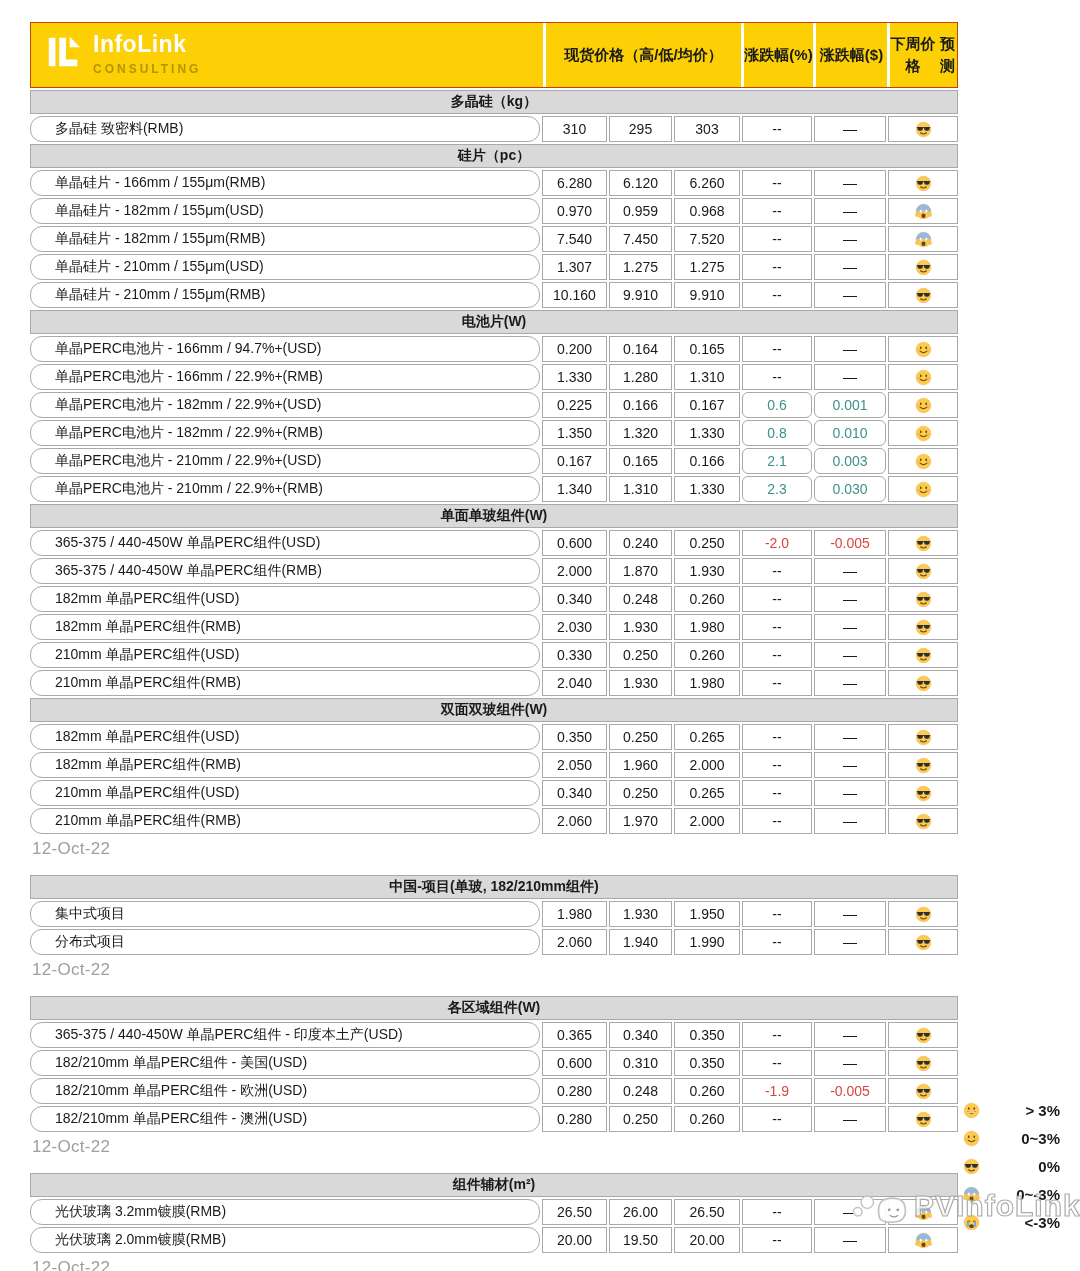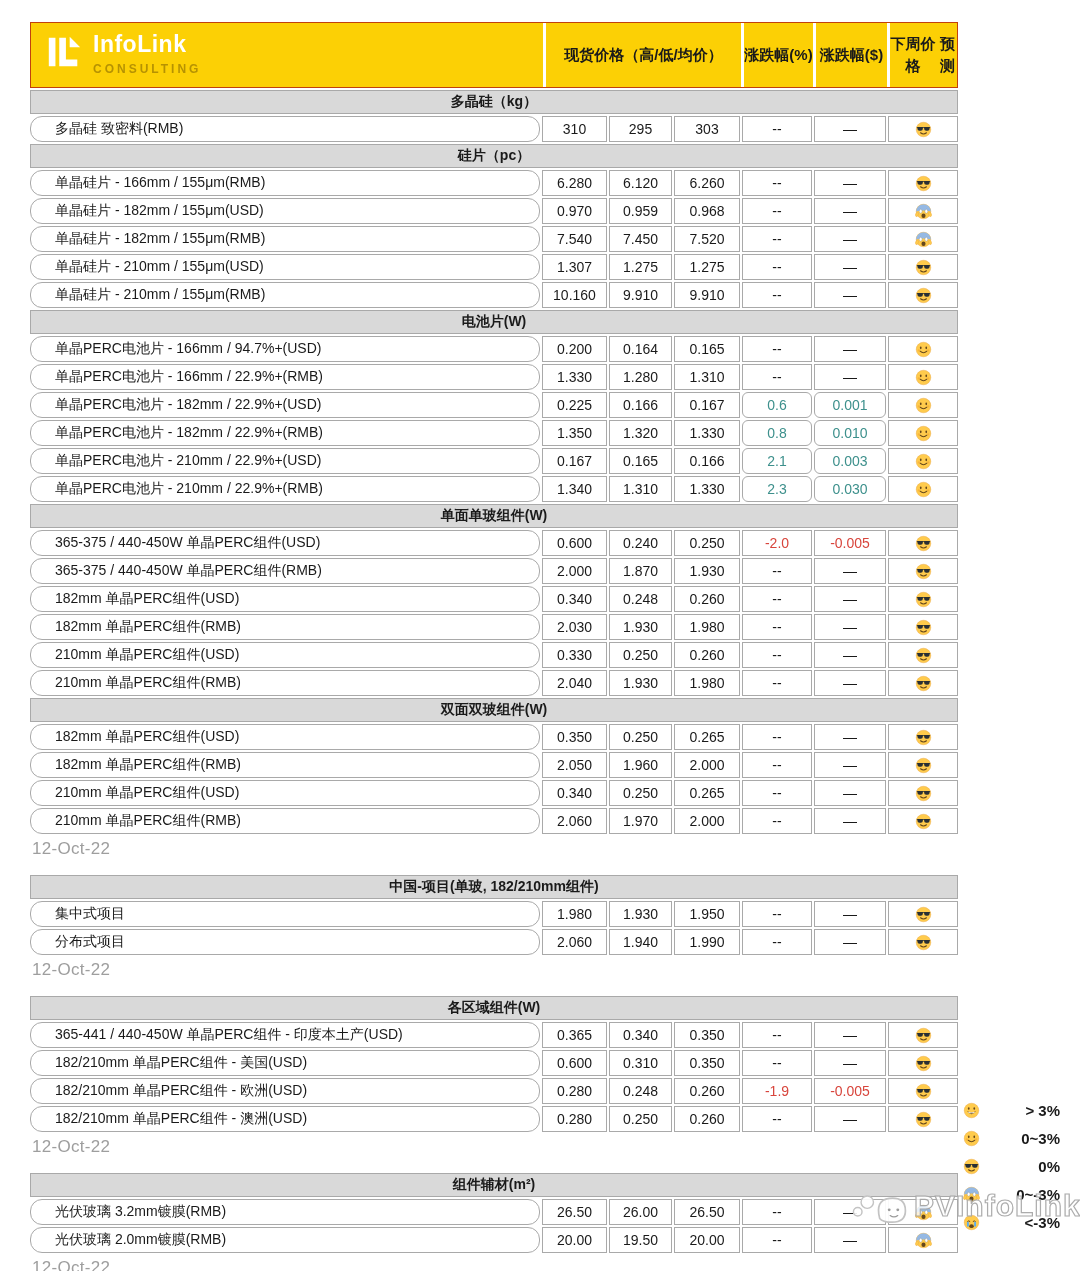--- a/index.html
+++ b/index.html
@@ -481,21 +481,21 @@
             <path d="M2.6 8.4 H21.4 V9.6 H20.6 V10.9 A3 3 0 0 1 17.6 13.9 H15.9 A3 3 0 0 1 12.9 10.9 V9.6 H11.1 V10.9 A3 3 0 0 1 8.1 13.9 H6.4 A3 3 0 0 1 3.4 10.9 V9.6 H2.6 Z" fill="#292F33"></path>
             <path d="M7.8 16.6 Q12 20 16.2 16.6" stroke="#65471B" stroke-width="1.5" fill="none" stroke-linecap="round"></path>
           </svg>
         </span>
       </div>
     </div>
   <div class="tdate">12-Oct-22</div>
 
   <div class="ptable">
       <div class="sec">各区域组件(W)</div>
-      <div class="cell name">365-441 / 440-450W 单晶PERC组件 - 印度本土产(USD)</div>
+      <div class="cell name">365-375 / 440-450W 单晶PERC组件 - 印度本土产(USD)</div>
       <div class="cell">0.365</div>
       <div class="cell">0.340</div>
       <div class="cell">0.350</div>
       <div class="cell dash">--</div>
       <div class="cell dash">—</div>
       <div class="cell">
         <span class="emo-wrap">
           <svg viewBox="0 0 24 24" xmlns="http://www.w3.org/2000/svg">
             <circle cx="12" cy="12" r="10.3" fill="#FFCB4C" stroke="#E8A33D" stroke-width="0.6"></circle>
             <path d="M2.6 8.4 H21.4 V9.6 H20.6 V10.9 A3 3 0 0 1 17.6 13.9 H15.9 A3 3 0 0 1 12.9 10.9 V9.6 H11.1 V10.9 A3 3 0 0 1 8.1 13.9 H6.4 A3 3 0 0 1 3.4 10.9 V9.6 H2.6 Z" fill="#292F33"></path>

